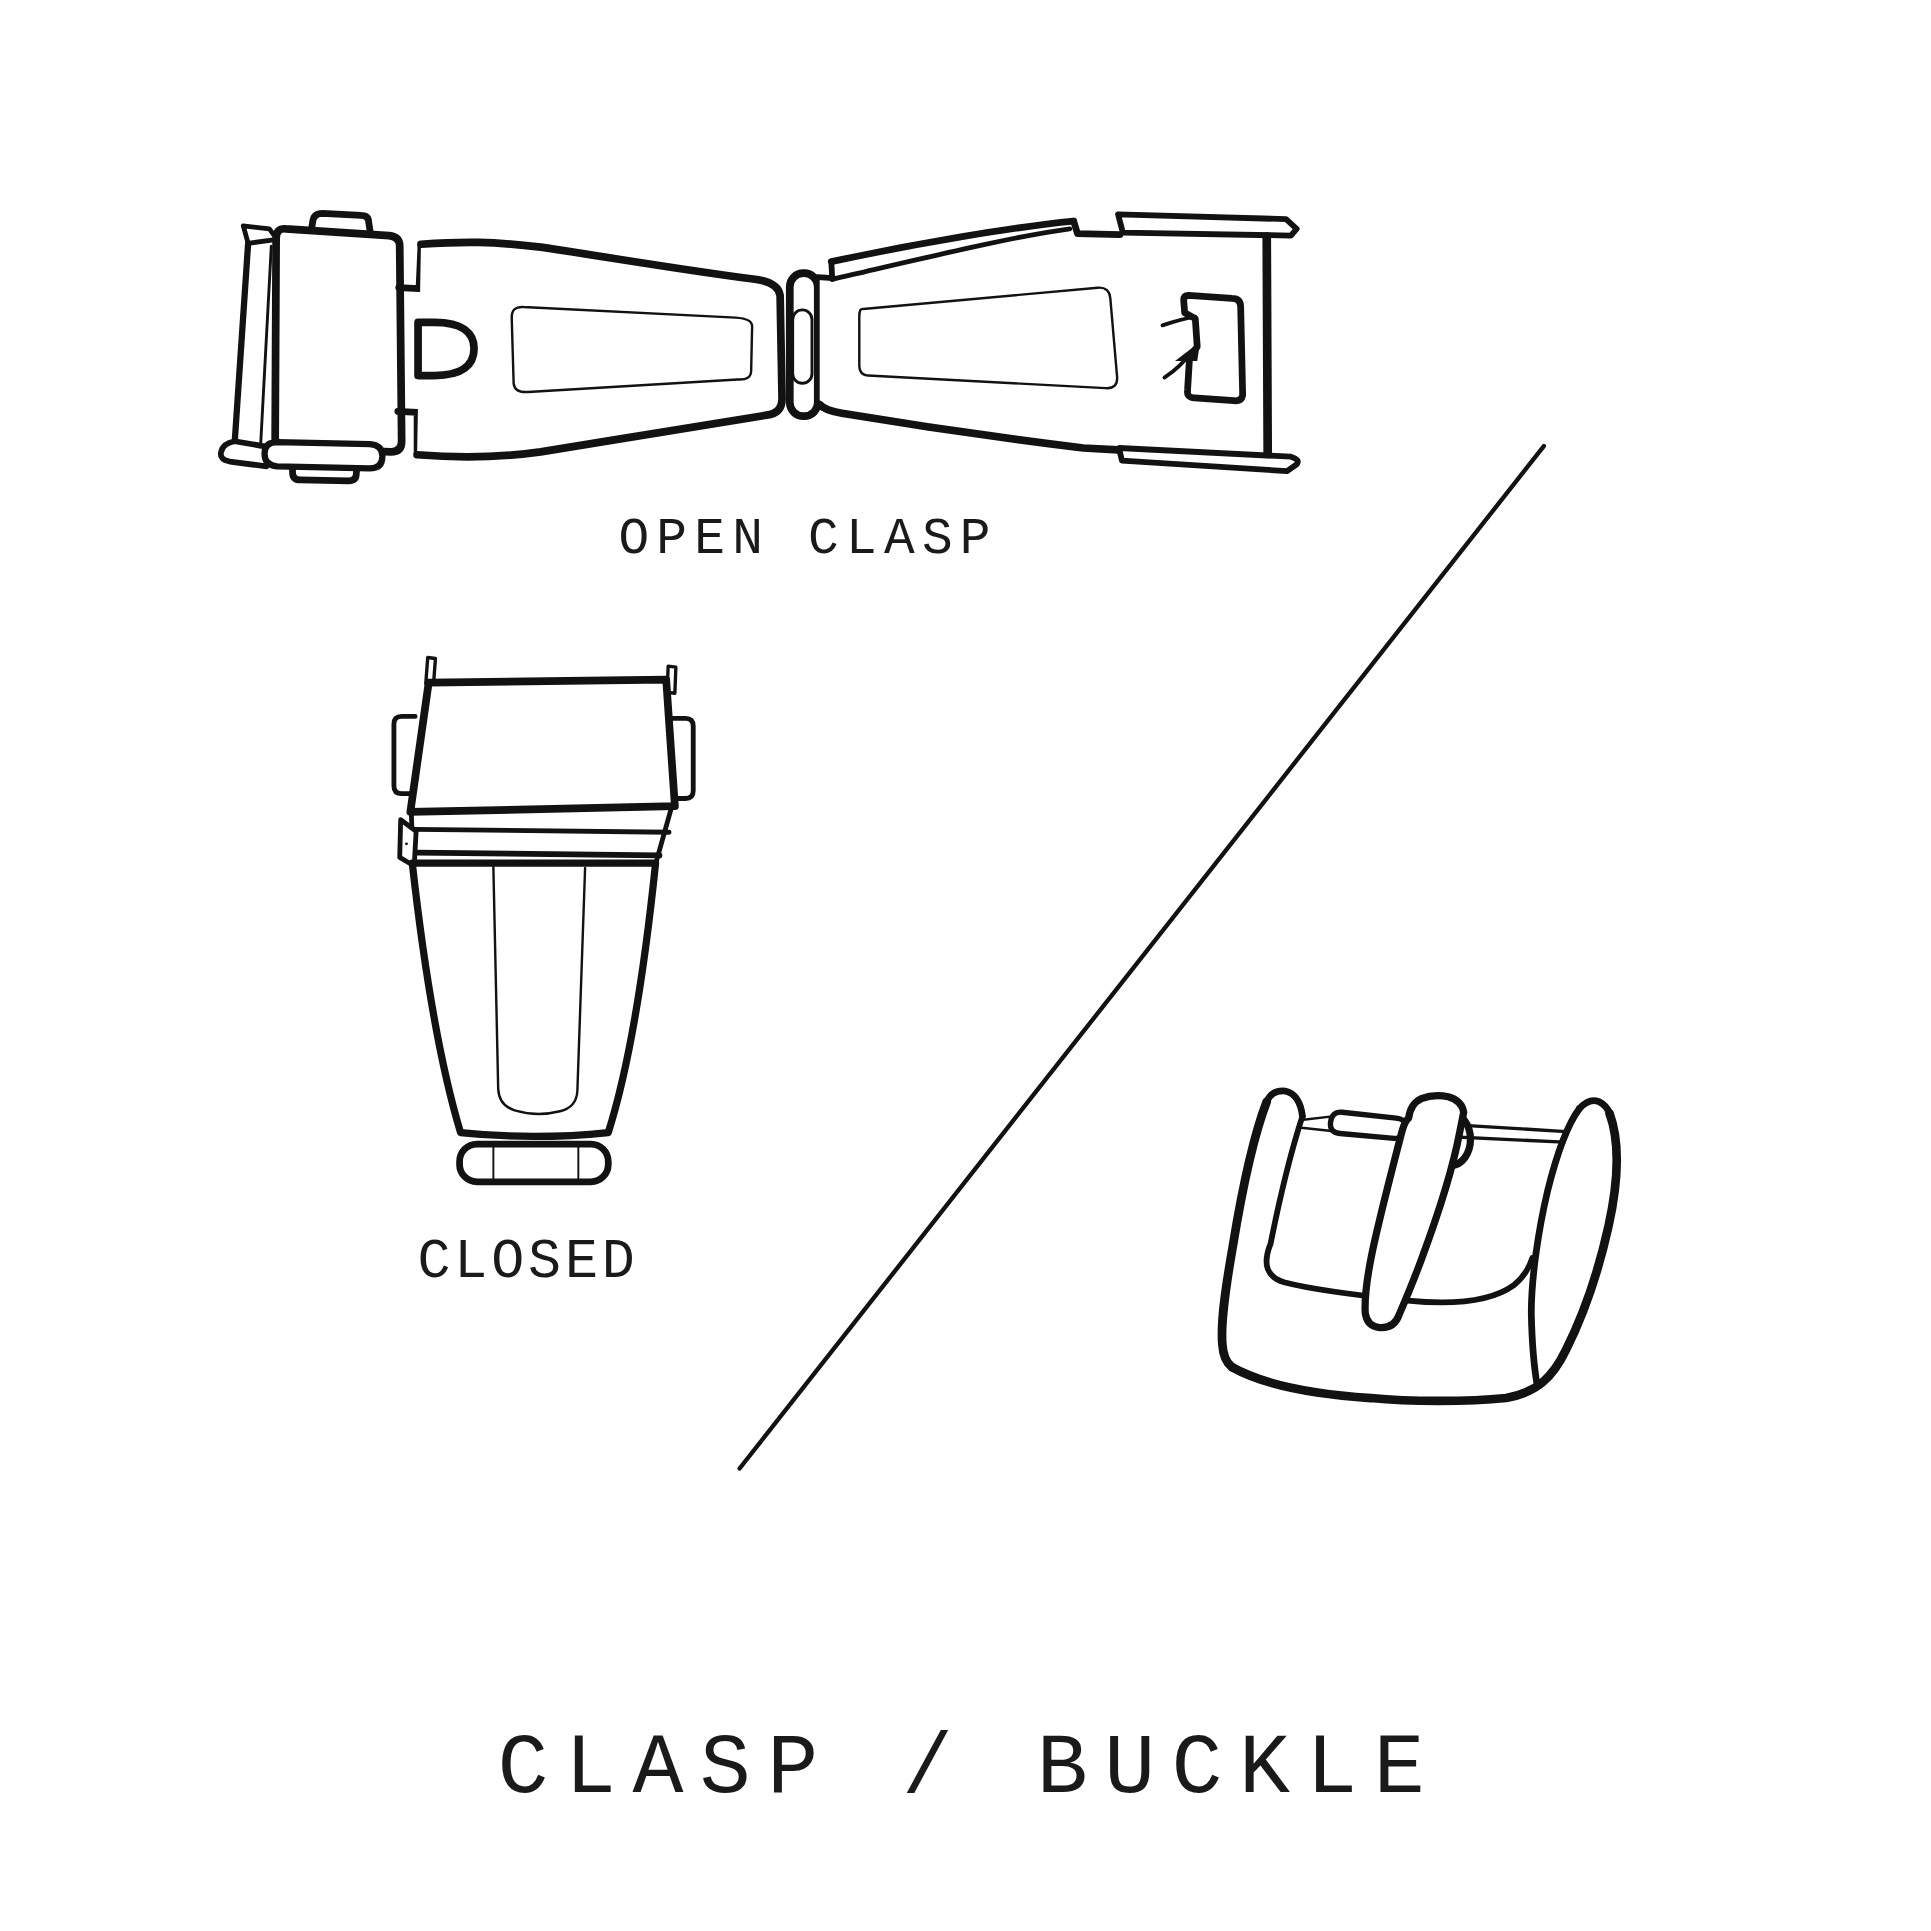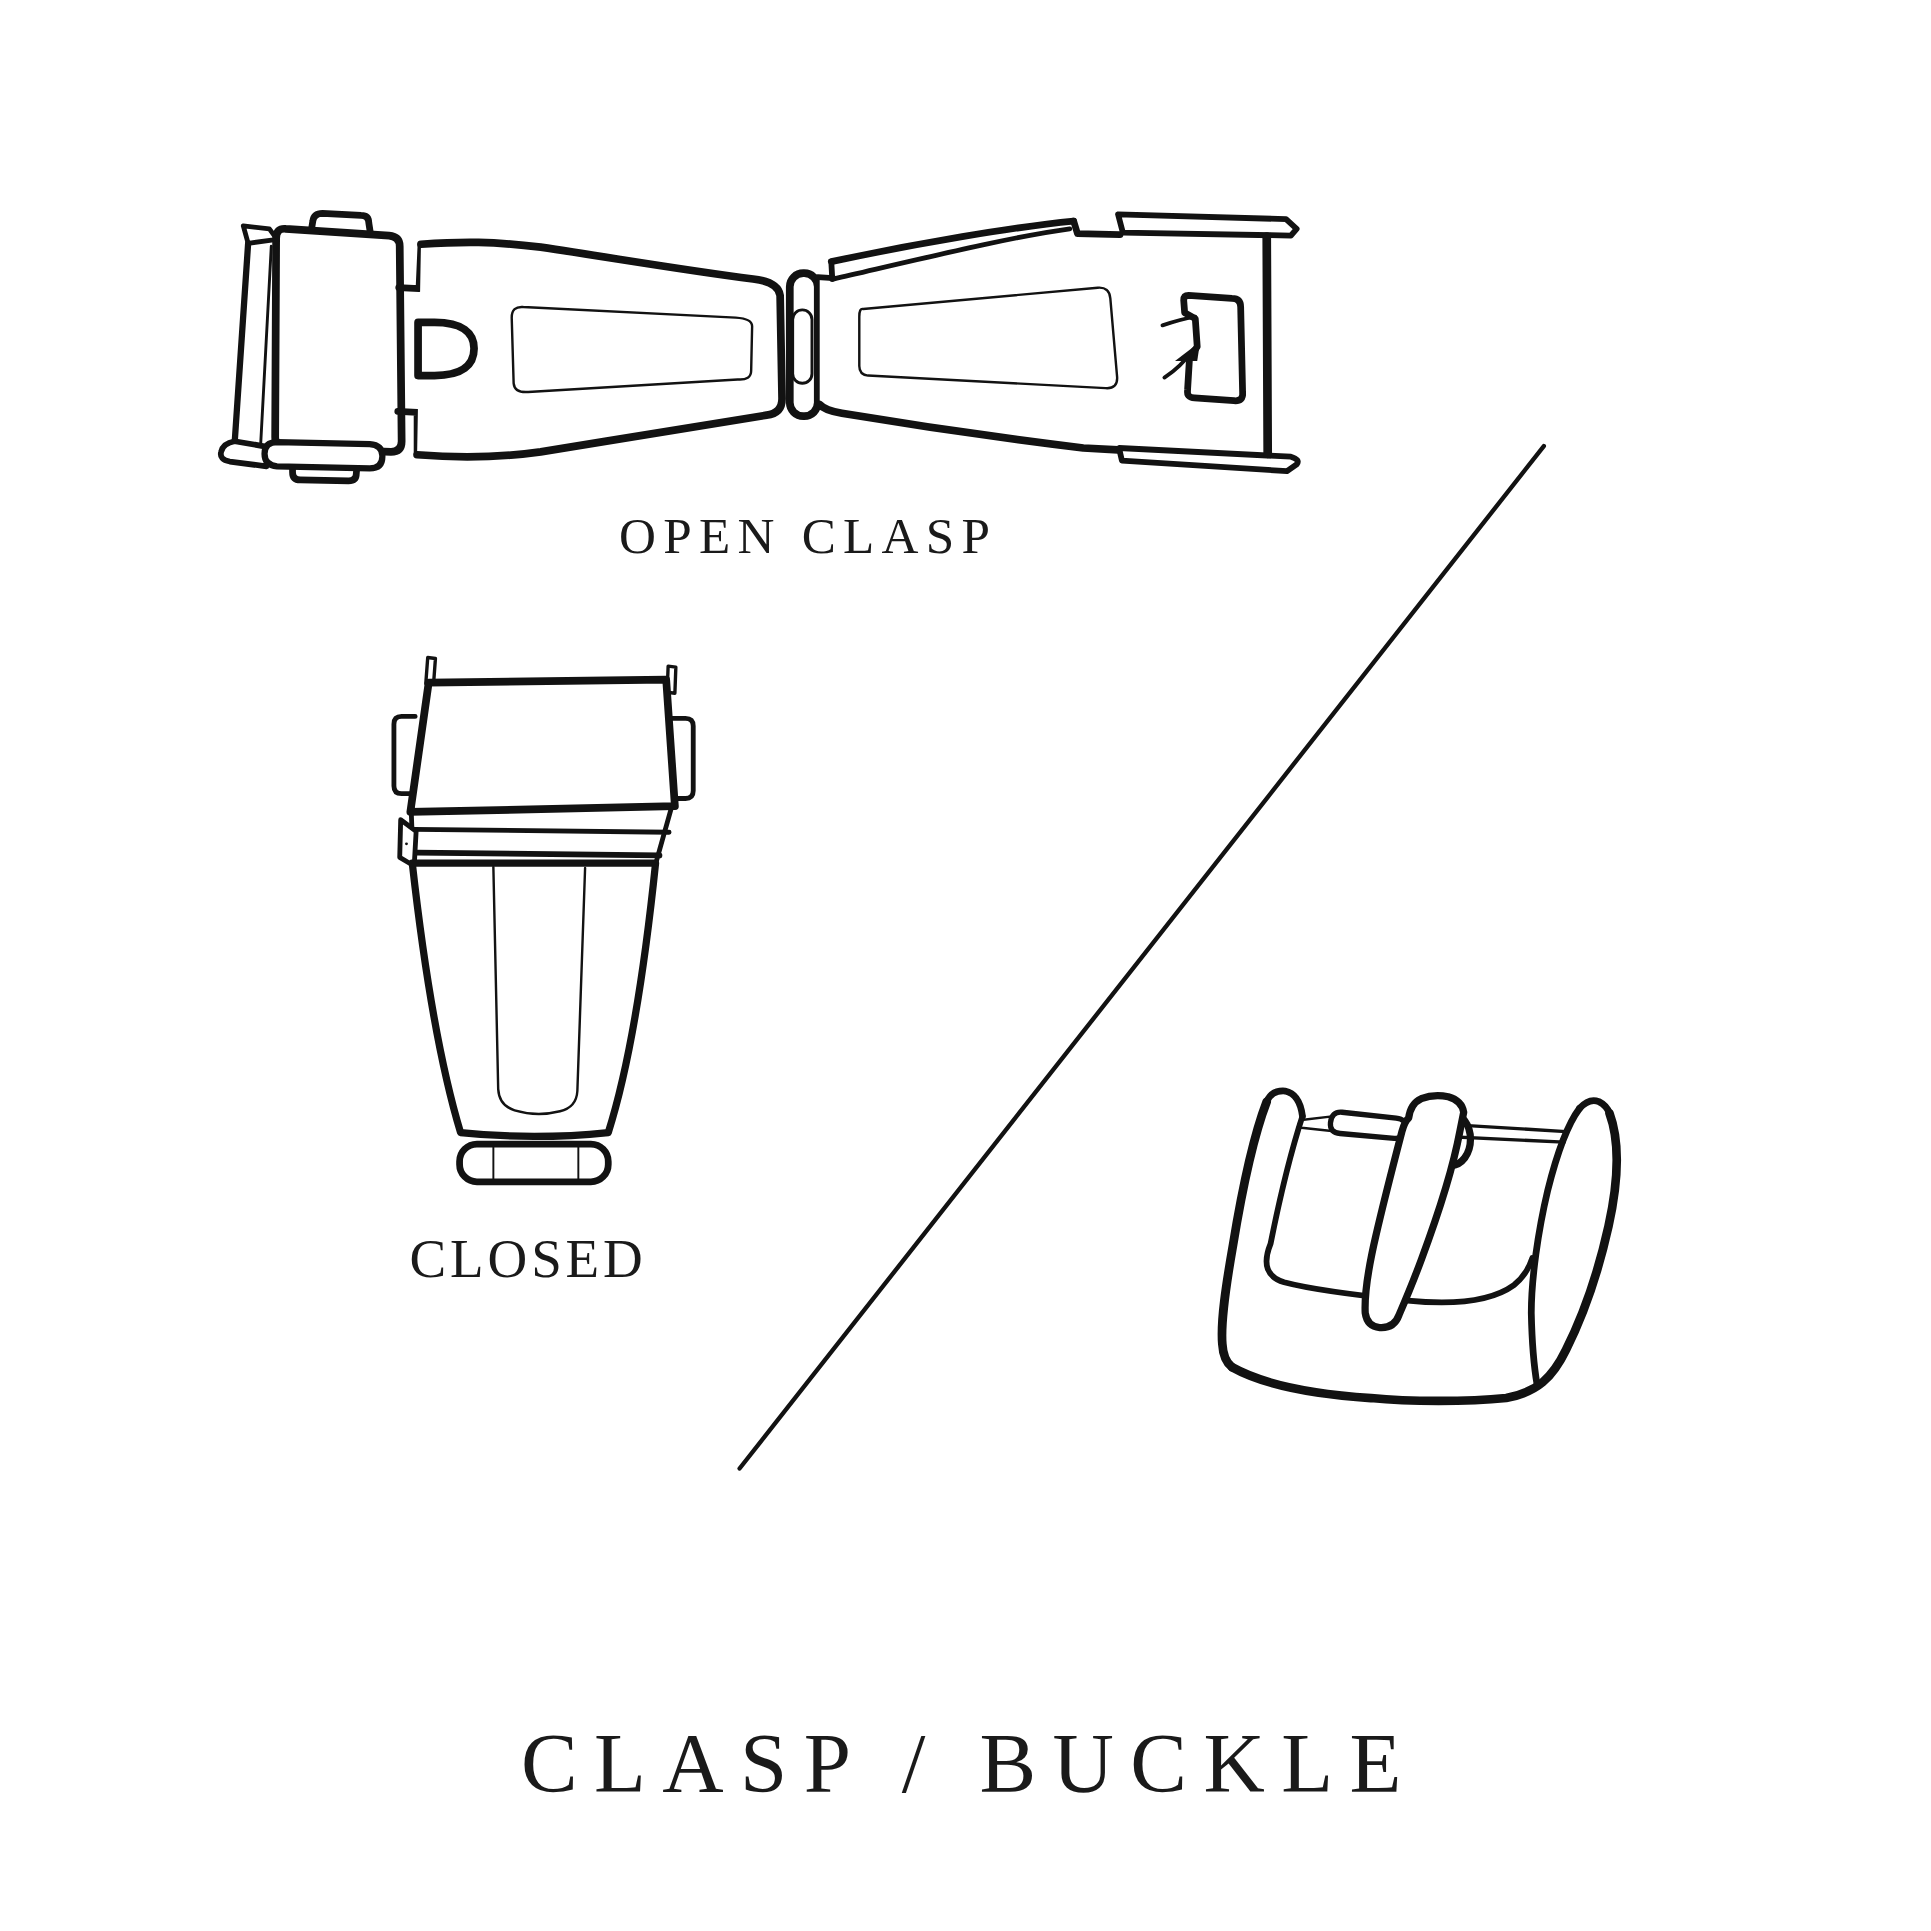--- a/index.html
+++ b/index.html
@@ -1,17 +1,17 @@
 <!DOCTYPE html>
 <html><head>
 <meta charset="utf-8">
 <style>
   html,body{margin:0;padding:0;background:#ffffff;}
   .page{position:relative;width:1931px;height:1931px;background:#ffffff;overflow:hidden;
-        font-family:Liberation Serif, serif;}
+        font-family:Liberation Mono, monospace;}
   svg{position:absolute;left:0;top:0;}
   .lbl{fill:#1a1a1a;}
 </style>
 </head>
 <body>
 <div class="page">
 <svg width="1931" height="1931" viewBox="0 0 2000 2000">
   <g stroke="#121212" fill="none" stroke-linecap="round" stroke-linejoin="round">
 
     <g id="slat">

